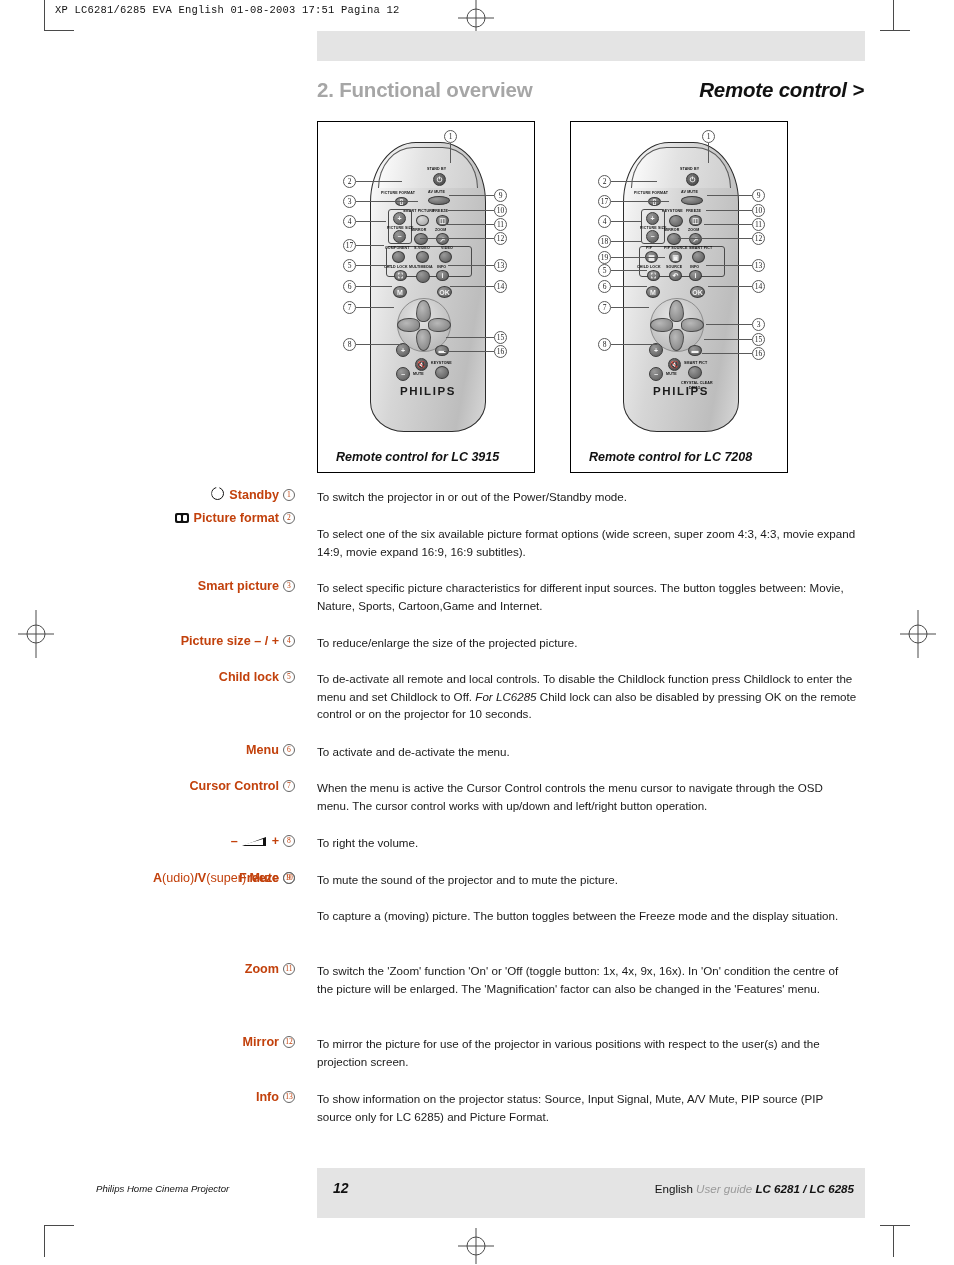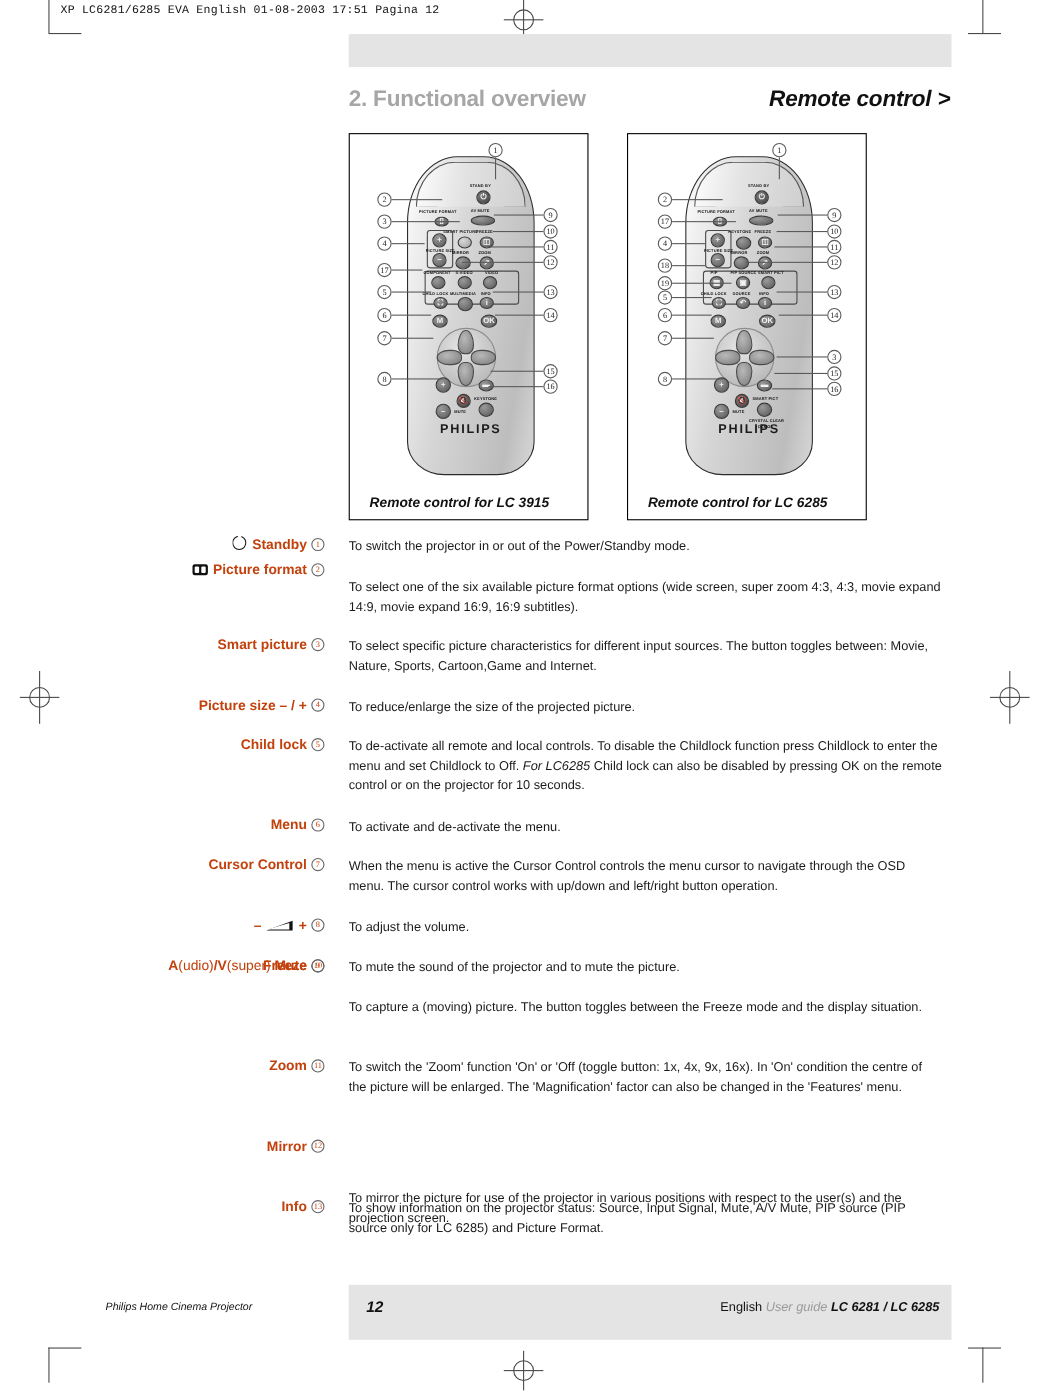--- a/index.html
+++ b/index.html
@@ -442,21 +442,21 @@
     <div class="btn" style="left:64px;top:202px;width:14px;height:11px;">
       <div class="glyph">▬</div>
     </div>
 
     <div class="blabel" style="left:60px;top:218px;">SMART PICT</div>
     <div class="btn" style="left:64px;top:223px;width:14px;height:13px;"></div>
     <div class="blabel" style="left:57px;top:238px;">CRYSTAL CLEAR</div>
     <div class="blabel" style="left:65px;top:243px;">DEMO</div>
   </div>
 
-  <div class="figcap">Remote control for LC 6285</div>
+  <div class="figcap">Remote control for LC 7208</div>
 </div>
 
 <div class="callnum" style="left:702px;top:130px;">1</div>
 <div class="leader vert" style="left:708px;top:143px;width:1px;height:20px;"></div>
 
 <div class="callnum" style="left:598px;top:175px;">2</div>
 <div class="leader" style="left:611px;top:181px;width:46px;"></div>
 <div class="callnum" style="left:598px;top:195px;">17</div>
 <div class="leader" style="left:611px;top:201px;width:58px;"></div>
 <div class="callnum" style="left:598px;top:215px;">4</div>
@@ -524,41 +524,41 @@
 <div class="desc" style="top:743px;">To activate and de-activate the menu.</div>
 
 <div class="term" style="top:778px;">
   <span>Cursor Control</span><span class="tnum">7</span>
 </div>
 <div class="desc" style="top:779px;">When the menu is active the Cursor Control controls the menu cursor to navigate through the OSD menu. The cursor control works with up/down and left/right button operation.</div>
 
 <div class="term" style="top:833px;">
   <span>–</span><span class="volglyph"></span><span>+</span><span class="tnum">8</span>
 </div>
-<div class="desc" style="top:834px;">To adjust the volume.</div>
+<div class="desc" style="top:834px;">To right the volume.</div>
 
 <div class="term" style="top:870px;">
   <span><b>A</b><span class="plain">(udio)</span><b>/V</b><span class="plain">(super)</span> <b>Mute</b></span><span class="tnum">9</span>
 </div>
 <div class="desc" style="top:871px;">To mute the sound of the projector and to mute the picture.</div>
 
 <div class="term" style="top:870px;">
   <span>Freeze</span><span class="tnum">10</span>
 </div>
 <div class="desc" style="top:907px;">To capture a (moving) picture. The button toggles between the Freeze mode and the display situation.</div>
 
 <div class="term" style="top:961px;">
   <span>Zoom</span><span class="tnum">11</span>
 </div>
 <div class="desc" style="top:962px;">To switch the 'Zoom' function 'On' or 'Off (toggle button: 1x, 4x, 9x, 16x). In 'On' condition the centre of the picture will be enlarged. The 'Magnification' factor can also be changed in the 'Features' menu.</div>
 
 <div class="term" style="top:1034px;">
   <span>Mirror</span><span class="tnum">12</span>
 </div>
-<div class="desc" style="top:1081px;">To mirror the picture for use of the projector in various positions with respect to the user(s) and the projection screen.</div>
+<div class="desc" style="top:1035px;">To mirror the picture for use of the projector in various positions with respect to the user(s) and the projection screen.</div>
 
 <div class="term" style="top:1089px;">
   <span>Info</span><span class="tnum">13</span>
 </div>
 <div class="desc" style="top:1090px;">To show information on the projector status: Source, Input Signal, Mute, A/V Mute, PIP source (PIP source only for LC 6285) and Picture Format.</div>
 
 <div class="foot-left">Philips Home Cinema Projector</div>
 <div class="foot-page">12</div>
 <div class="foot-right">
   <span class="eng">English</span>

